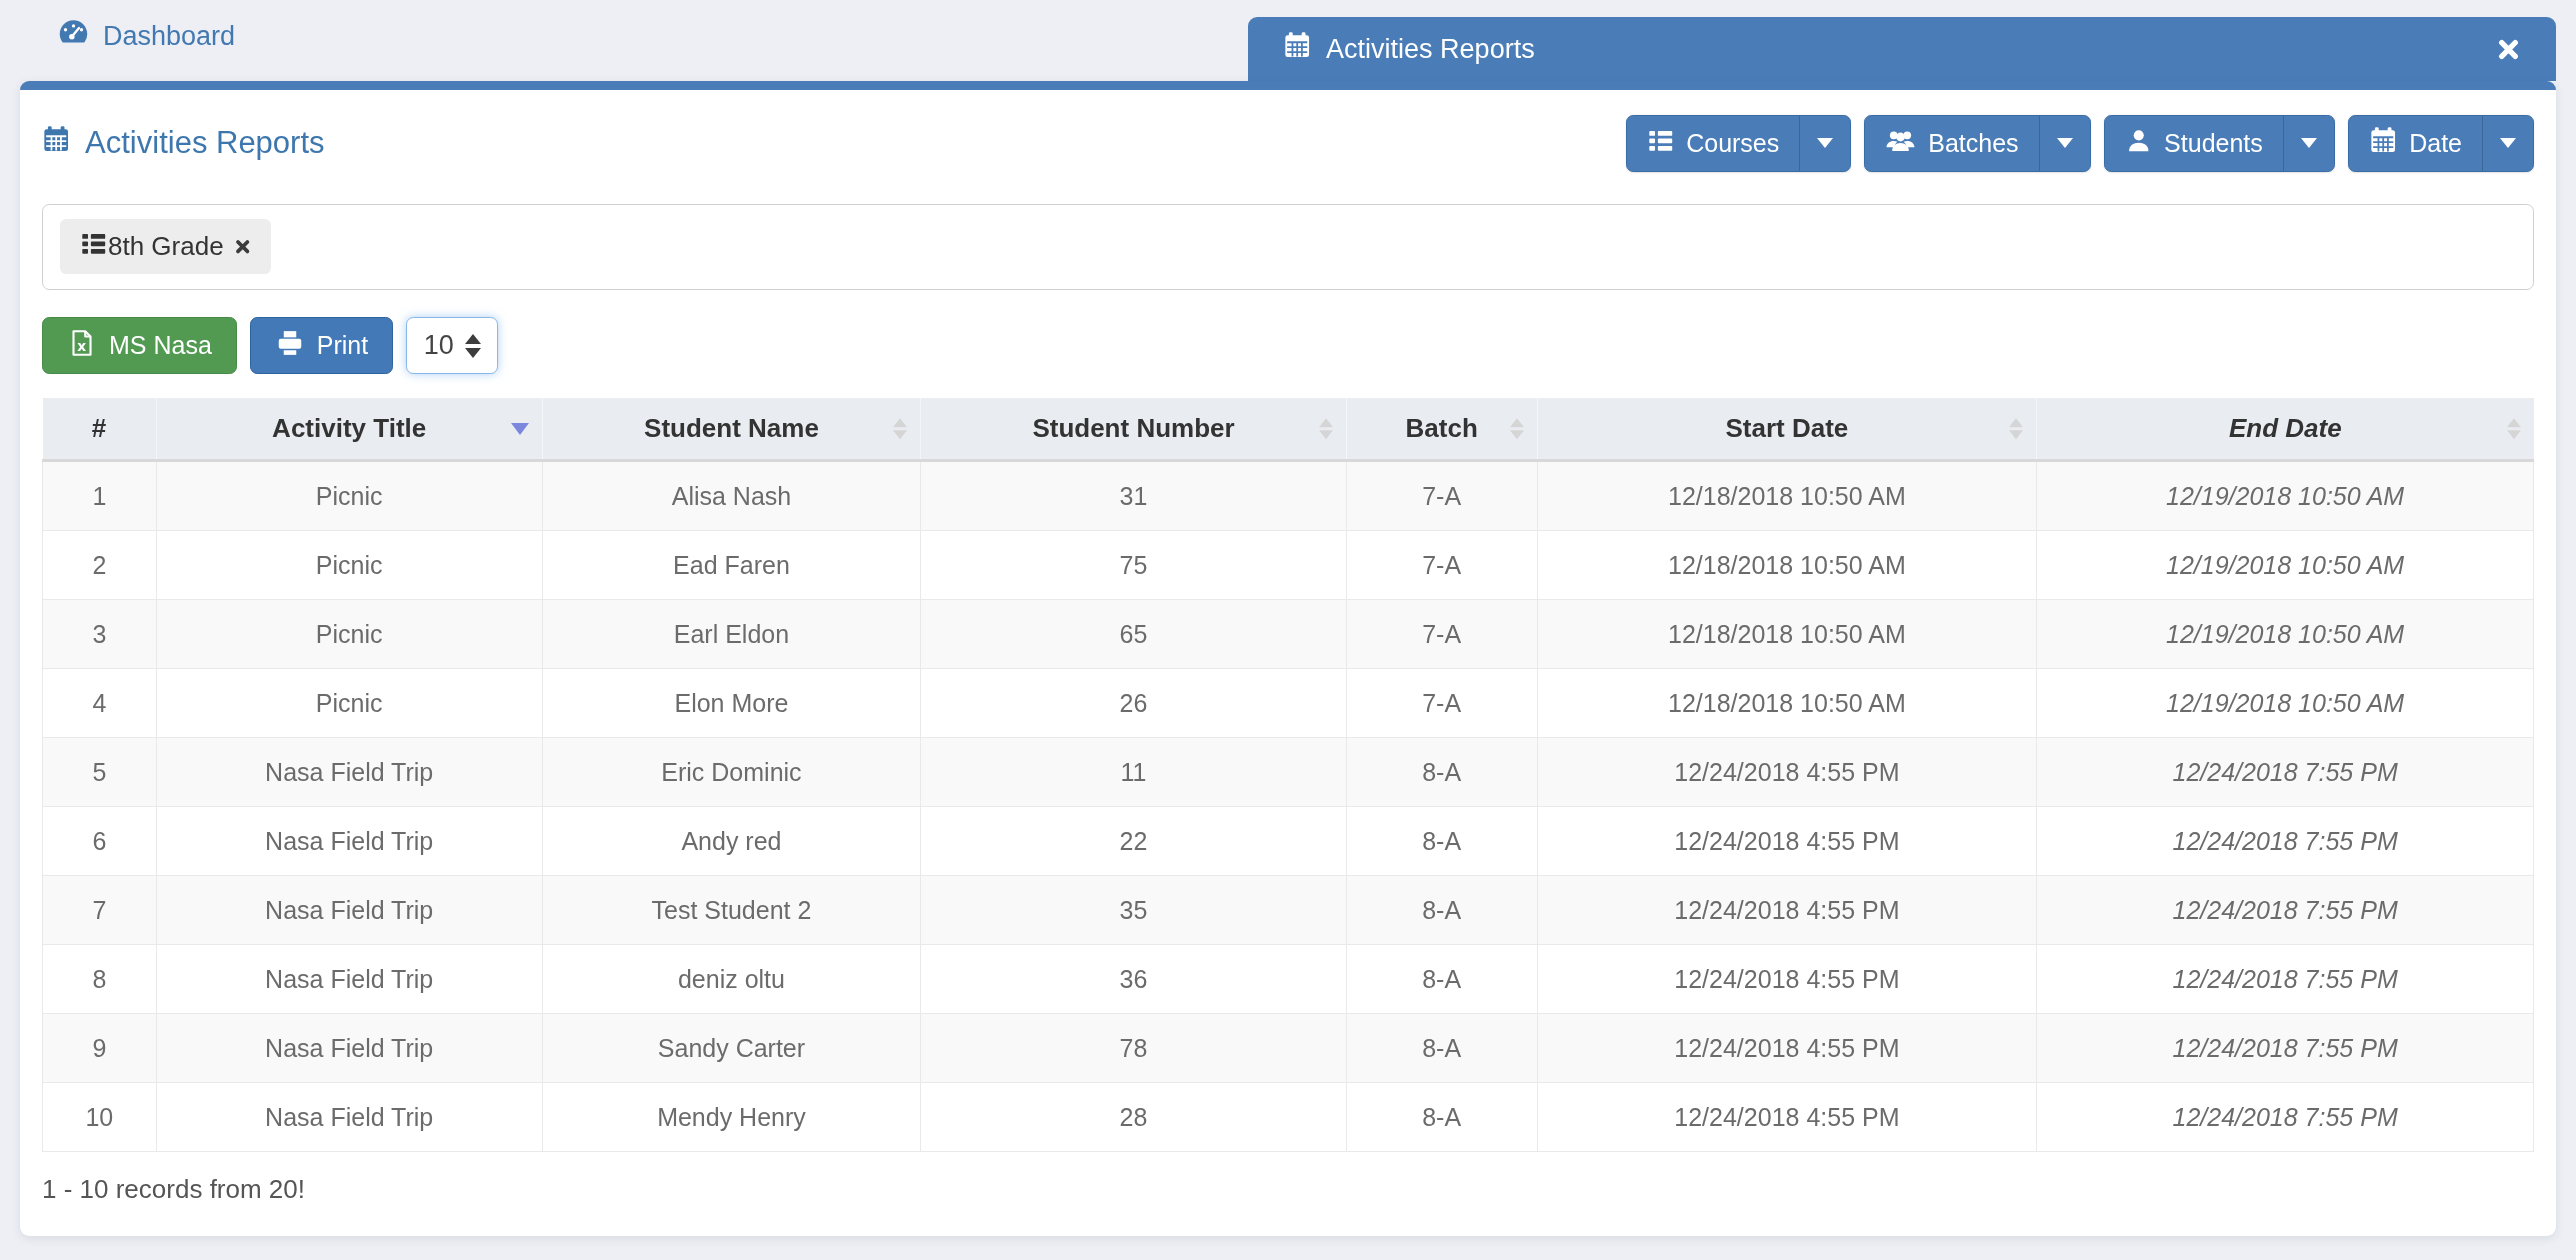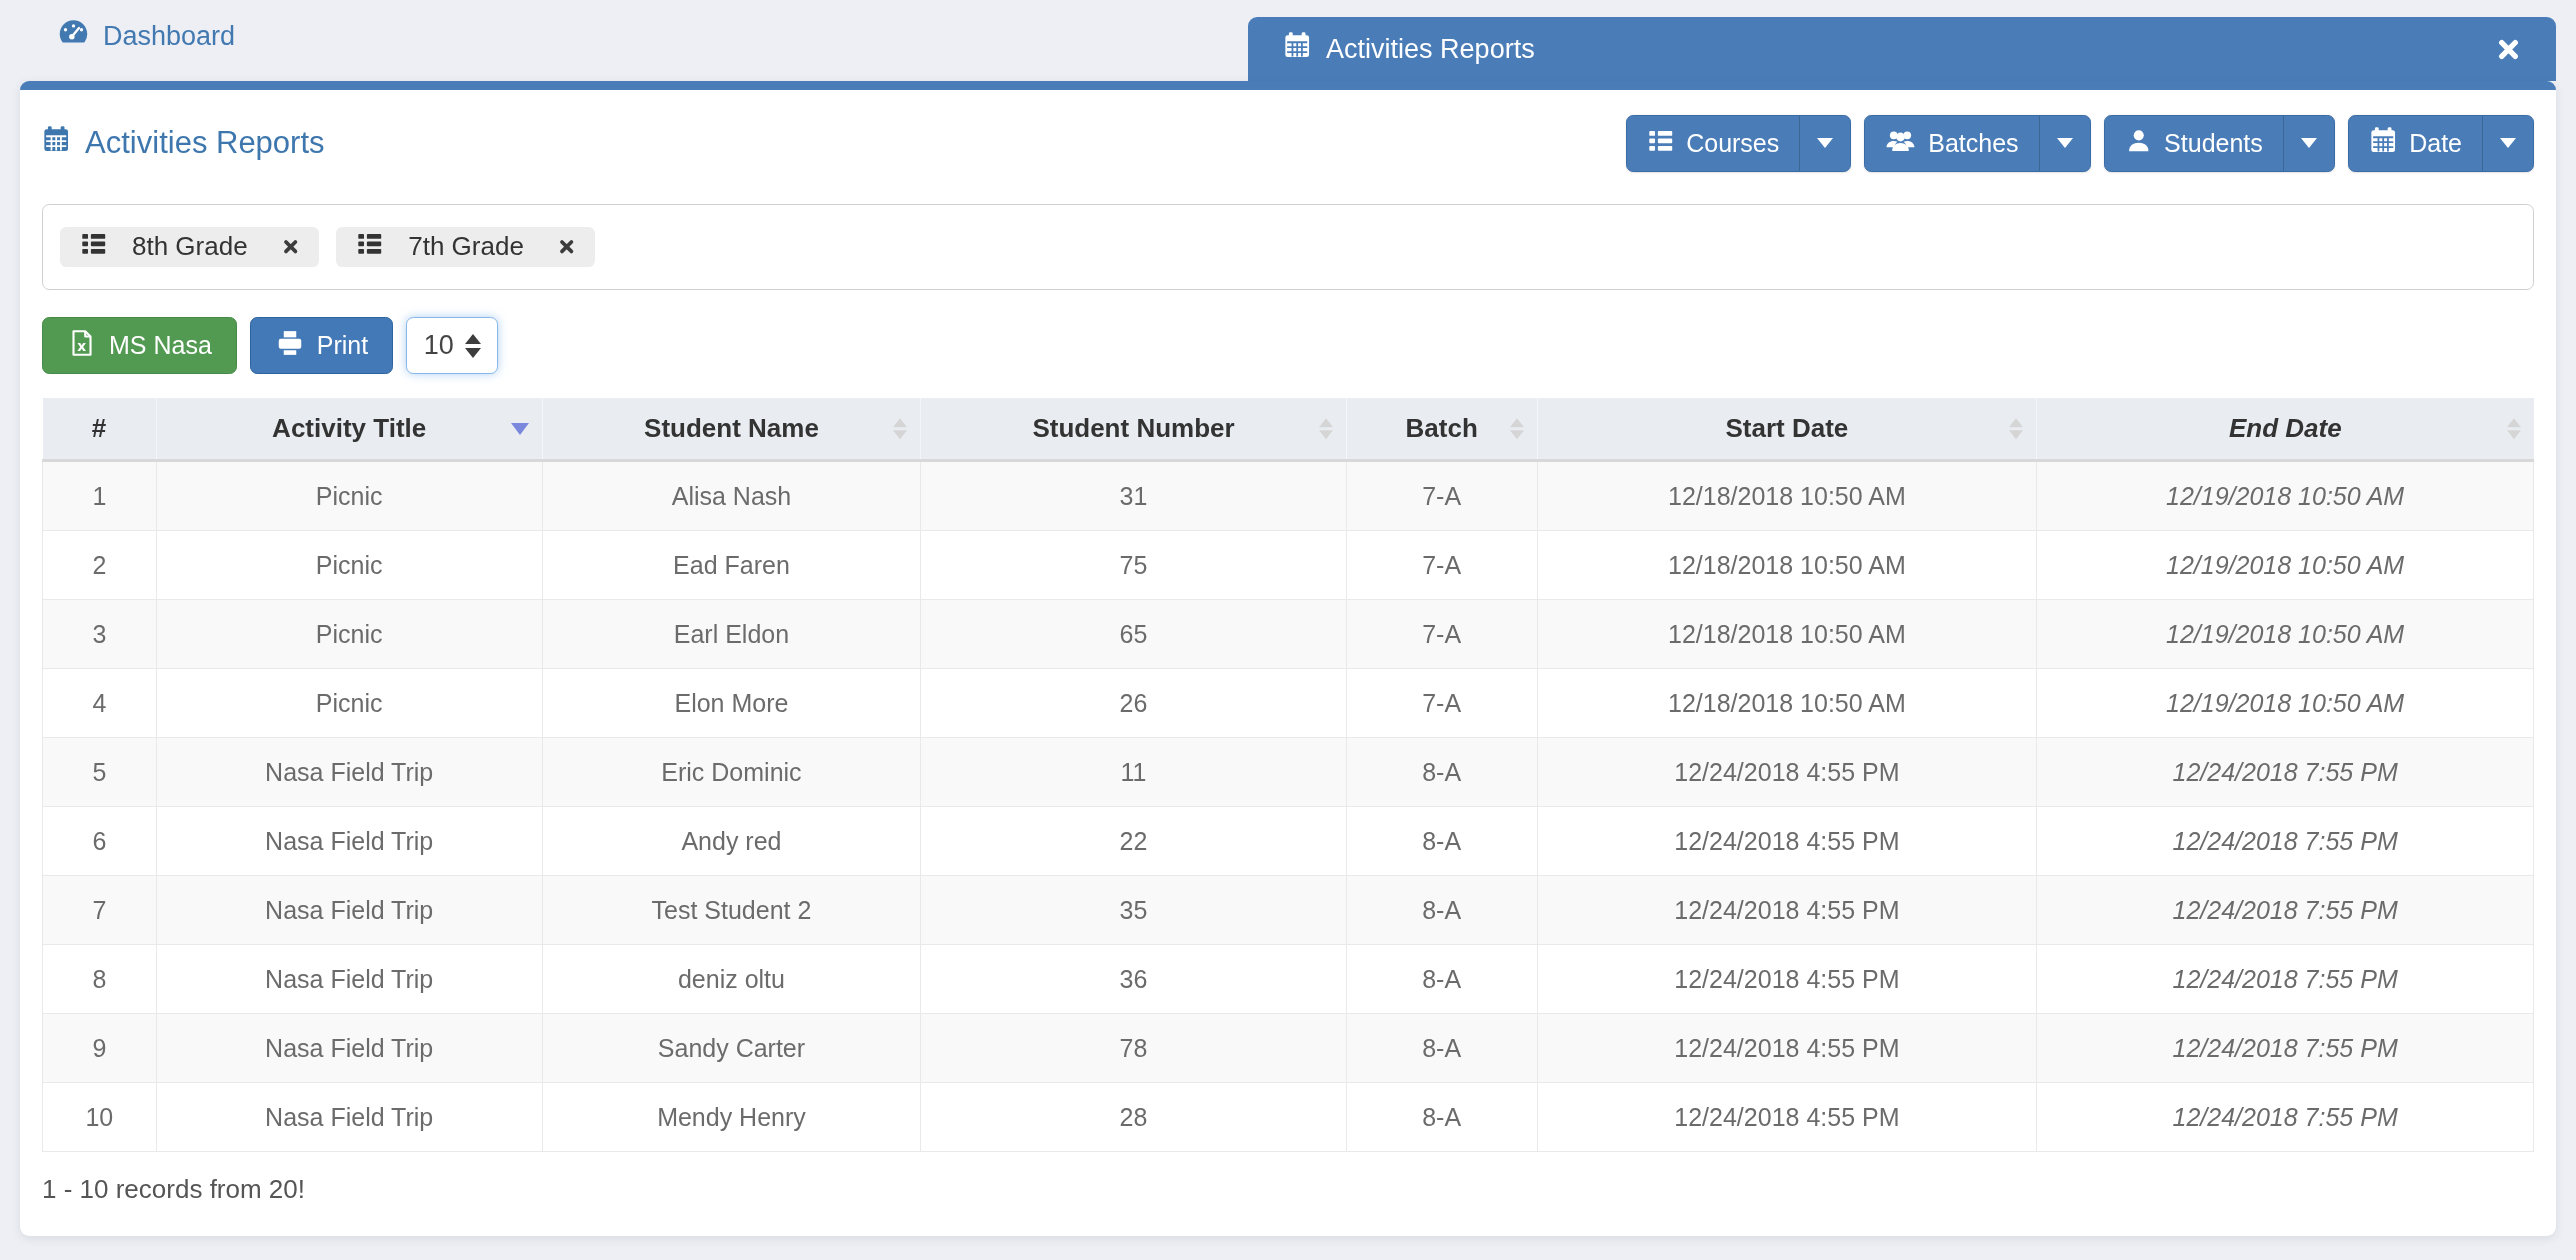--- a/index.html
+++ b/index.html
@@ -36,21 +36,21 @@
     box-shadow:0 0.9px 1.8px rgba(0,0,0,.12);}
   .sbtn .main{display:flex;align-items:center;gap:12px;padding:8px 20px;}
   .sbtn .caret-seg{width:50px;border-left:0.9px solid rgba(0,0,0,.18);display:flex;align-items:center;
     justify-content:center;}
   .caret{width:0;height:0;border-left:8.3px solid transparent;border-right:8.3px solid transparent;
     border-top:10px solid #fff;}
 
   
   .filterbox{border:1.8px solid #cfcfcf;border-radius:7.3px;height:84px;display:flex;align-items:center;
     gap:16.5px;padding:0 16.5px;margin-bottom:27.5px;background:#fff;cursor:text;}
-  .tag{display:flex;align-items:center;gap:25px;background:var(--tagbg);border-radius:6.4px;height:40px;
+  .tag{display:flex;align-items:center;gap:1px;background:var(--tagbg);border-radius:6.4px;height:55px;
     padding:0 20px;font-size:26px;color:#333;}
   .tag .tx{display:flex;margin-left:9.2px;cursor:pointer;}
 
   
   .actions{display:flex;align-items:center;gap:13px;margin-bottom:24px;}
   .btn{display:flex;align-items:center;gap:12px;height:57px;padding:0 24px;border-radius:7.3px;
     color:#fff;font-size:25px;box-sizing:border-box;cursor:pointer;}
   .btn-excel{background:var(--excel);border:1.8px solid var(--excel-border);}
   .btn-print{background:#4379b7;border:1.8px solid var(--print-border);}
   .spinner{display:flex;align-items:center;gap:11px;height:57px;padding:0 16.5px;background:#fff;
@@ -221,38 +221,20 @@
                 <rect x="9.5" y="16.5" width="12.5" height="4.2" rx=".8"></rect>
               </g>
             </svg></span>
      <span>8th Grade</span>
      <span class="tx">
             <svg viewBox="0 0 14 14" width="17.4" height="17.4">
               <path d="M3.2 3.2l7.6 7.6M10.8 3.2l-7.6 7.6" stroke="#3c3c3c" stroke-width="3" stroke-linecap="round"></path>
             </svg>
           </span>
    </span>
-        <span class="tag">
-     <span><svg viewBox="0 0 24 24" width="27.5" height="27.5">
-              <g fill="#333">
-                <rect x="2" y="3.5" width="5" height="4.2" rx=".8"></rect>
-                <rect x="9.5" y="3.5" width="12.5" height="4.2" rx=".8"></rect>
-                <rect x="2" y="10" width="5" height="4.2" rx=".8"></rect>
-                <rect x="9.5" y="10" width="12.5" height="4.2" rx=".8"></rect>
-                <rect x="2" y="16.5" width="5" height="4.2" rx=".8"></rect>
-                <rect x="9.5" y="16.5" width="12.5" height="4.2" rx=".8"></rect>
-              </g>
-            </svg></span>
-     <span>7th Grade</span>
-     <span class="tx">
-            <svg viewBox="0 0 14 14" width="17.4" height="17.4">
-              <path d="M3.2 3.2l7.6 7.6M10.8 3.2l-7.6 7.6" stroke="#3c3c3c" stroke-width="3" stroke-linecap="round"></path>
-            </svg>
-          </span>
-   </span>
       </div>
 
     <div class="actions">
       <div class="btn btn-excel">
         <span id="icon-excel"><svg viewBox="0 0 24 24" width="30" height="30" style="font-size:27px">
               <path d="M5.2 2.6h9.4l4.2 4.2v14.6H5.2z" fill="none" stroke="#fff" stroke-width="1.7" stroke-linejoin="round"></path>
               <path d="M14.6 2.6v4.2h4.2" fill="none" stroke="#fff" stroke-width="1.7" stroke-linejoin="round"></path>
               <text x="8.2" y="18.2" font-size="11" font-weight="bold" fill="#fff" font-family="DejaVu Sans, sans-serif">x</text>
             </svg></span>
         <span>MS Nasa</span>

